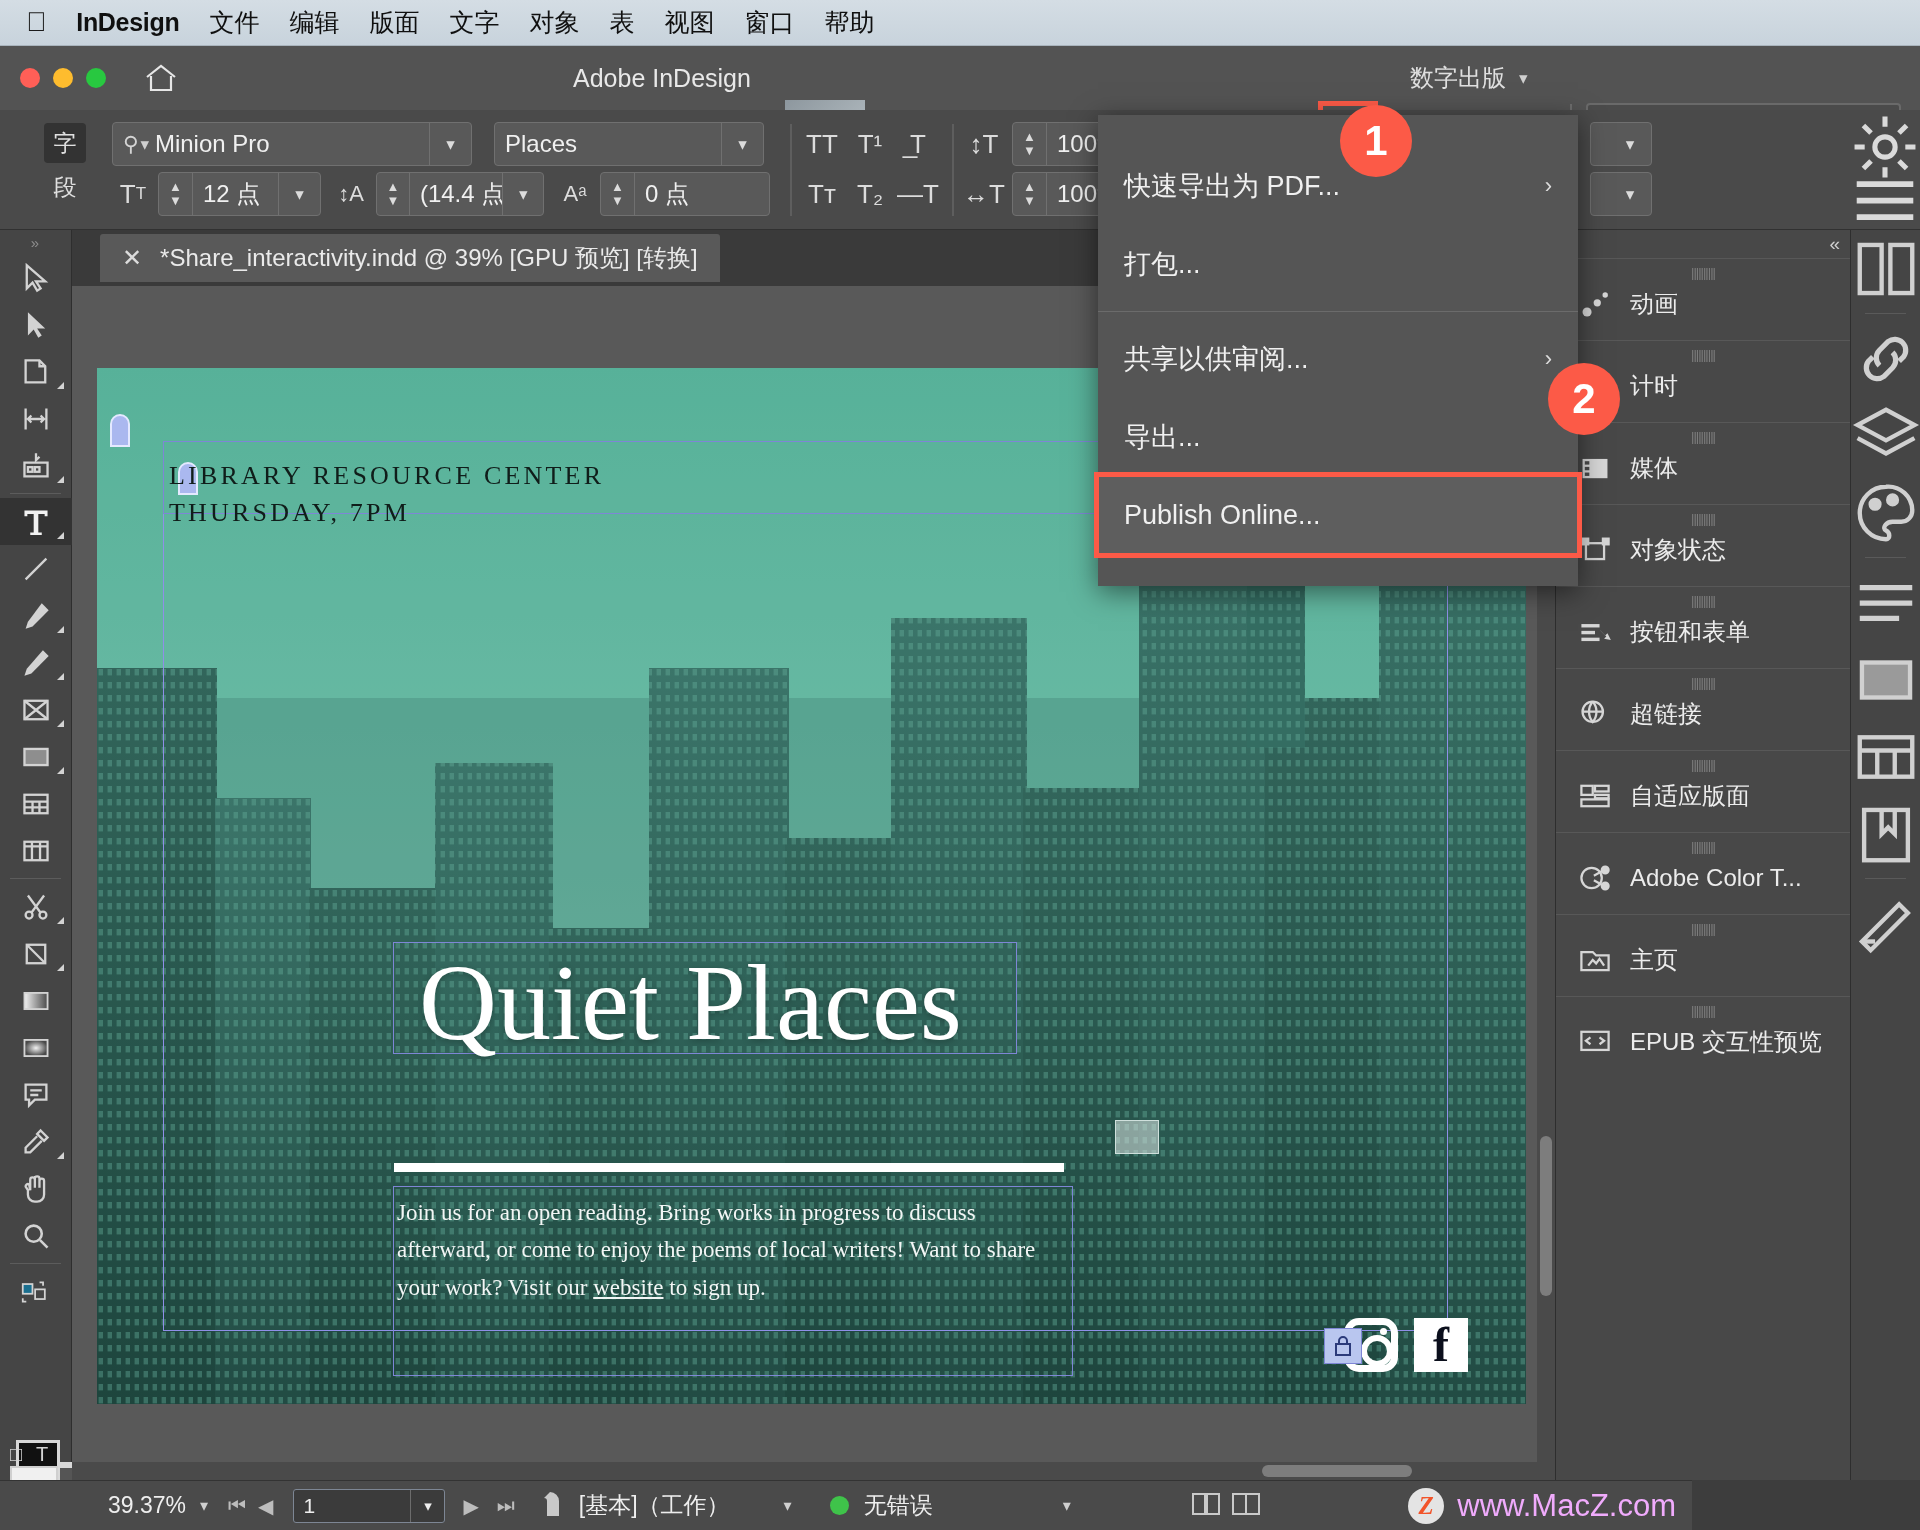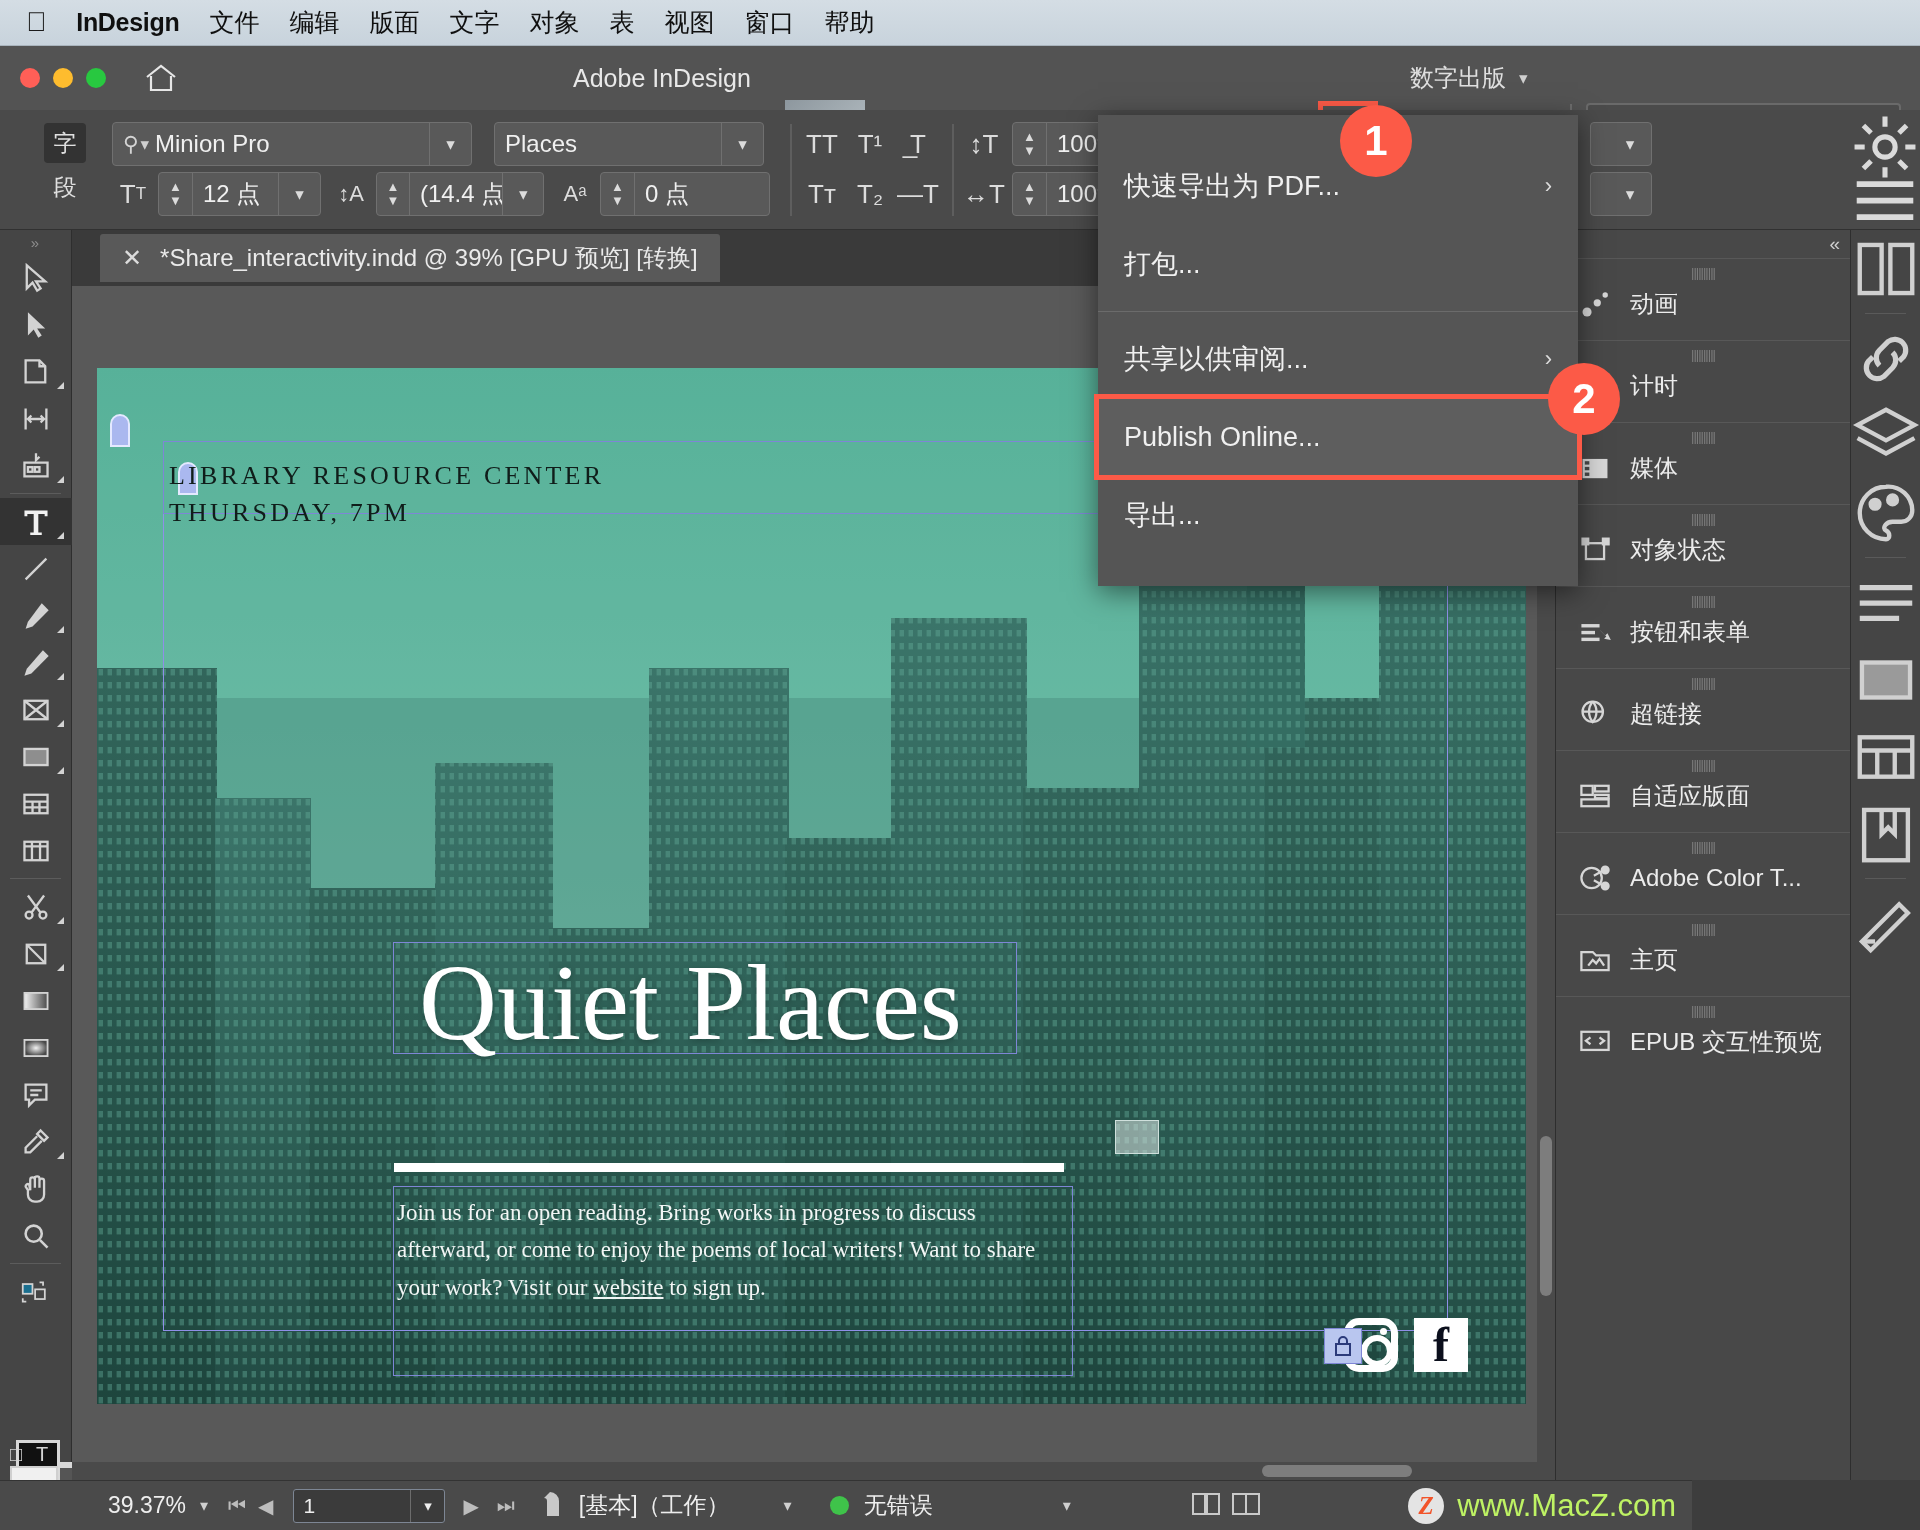--- a/index.html
+++ b/index.html
@@ -262,21 +262,21 @@
   .sb-text { font-size: 23px; color: #eee; white-space: nowrap; }
   .greendot { width: 19px; height: 19px; border-radius:50%; background:#3fc34a; }
   .watermark {
     position:absolute; right: 16px; top: 50%; transform: translateY(-50%);
     display:flex; align-items:center; gap: 13px;
   }
   .wm-badge { width: 36px; height: 36px; border-radius: 50%; background: #e4e4e4;
               color: #f2542a; font-weight: bold; font-size: 25px;
               display:flex; align-items:center; justify-content:center;
               font-family: "Liberation Serif", serif; font-style: italic; }
-  .wm-text { font-size: 31px; color: #bef264; }
+  .wm-text { font-size: 31px; color: #f0abfc; }
 
   
   .vscroll { position:absolute; right: 0px; top: 286px; width: 18px; height: 1194px; background:#4a4a4a; }
   .vscroll .thumb { position:absolute; left: 3px; top: 850px; width: 12px; height: 160px; background:#7d7d7d; border-radius:6px; }
   .hscroll { position:absolute; left: 72px; bottom: 50px; width: 1483px; height: 18px; background:#4a4a4a; }
   .hscroll .thumb { position:absolute; left: 1190px; top: 3px; width: 150px; height: 12px; background:#7d7d7d; border-radius:6px; }
 
   .swatch-area { position:absolute; left: 8px; bottom: 60px; }
   .sw-fill { position:absolute; width: 44px; height: 44px; background: #111; border: 3px solid #d8d8d8; left: 8px; top: 0; }
   .sw-stroke { position:absolute; width: 44px; height: 44px; background: #555; border: 6px solid #d8d8d8; left: 30px; top: 22px; }
@@ -898,25 +898,25 @@
       <span class="arrow">›</span>
     </div>
     <div class="ditem">
       <span>打包...</span>
     </div>
     <div class="d-div"></div>
     <div class="ditem">
       <span>共享以供审阅...</span>
       <span class="arrow">›</span>
     </div>
+    <div class="ditem">
+      <span>导出...</span>
+    </div>
     <div class="ditem hl">
       <span>Publish Online...</span>
-    </div>
-    <div class="ditem">
-      <span>导出...</span>
     </div>
   </div>
 
   <div class="statusbar">
     <span class="sb-zoom">39.37%</span>
     <span class="sb-chev">▾</span>
     <span class="sb-nav">⏮</span>
     <span class="sb-nav" style="margin-left:12px;">◀</span>
     <div class="pagefld">
       <span>1</span>

